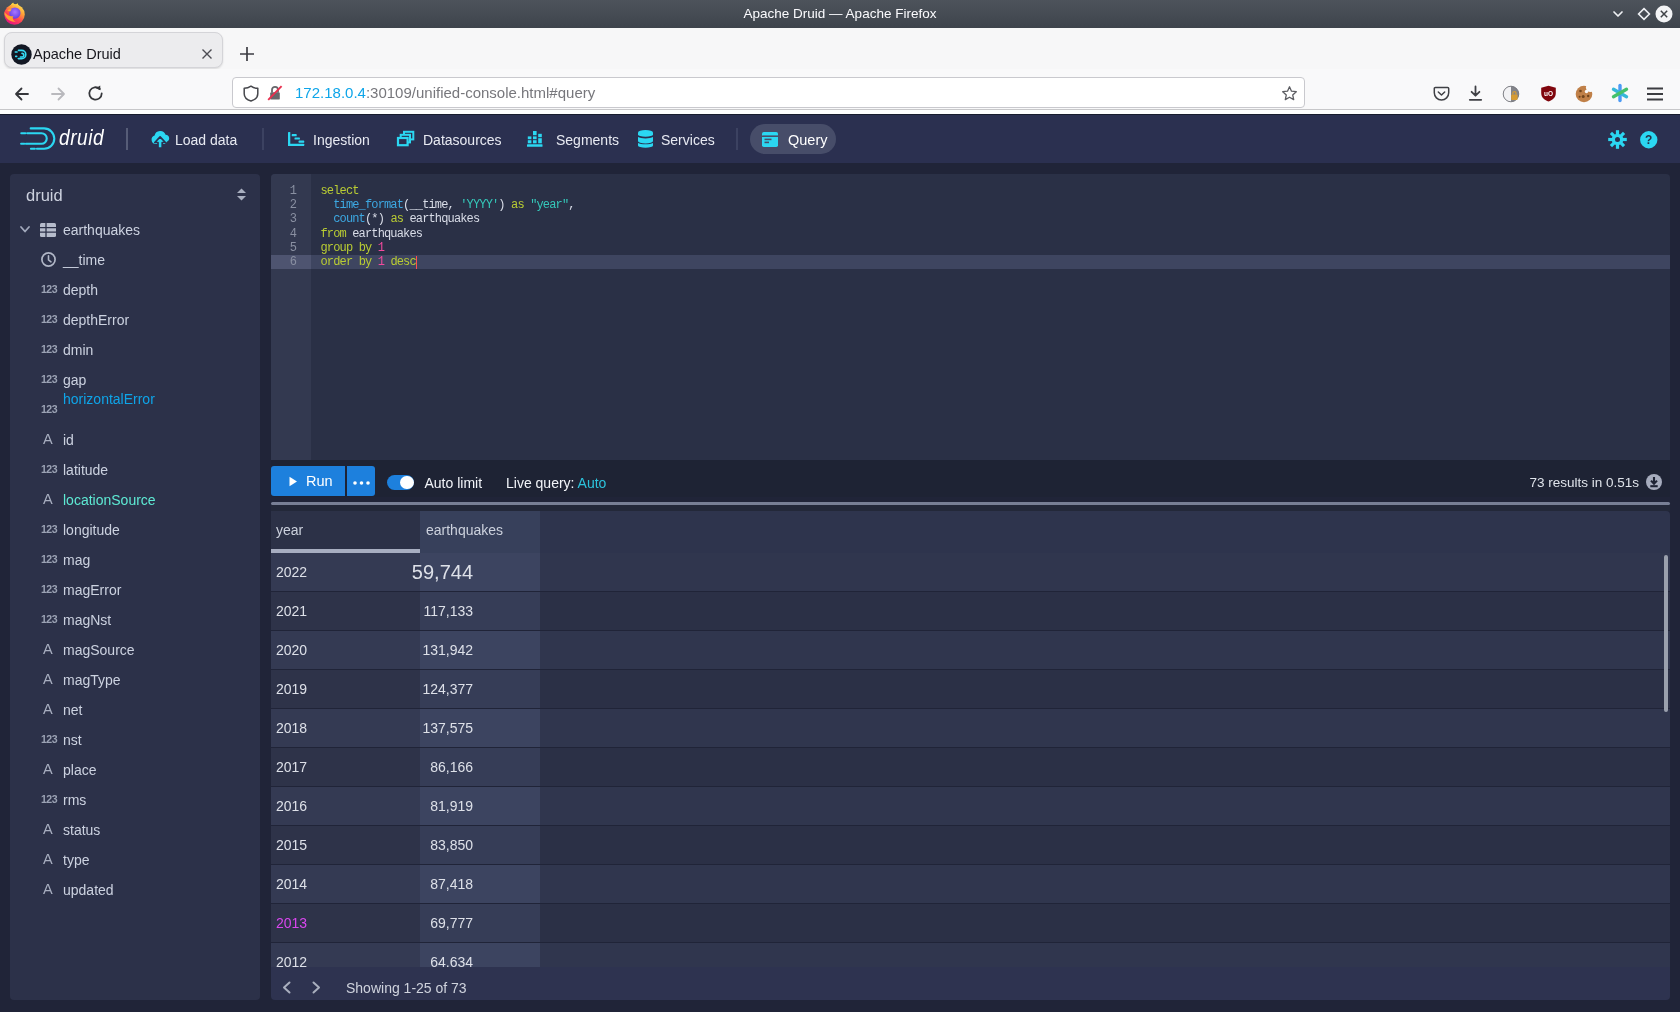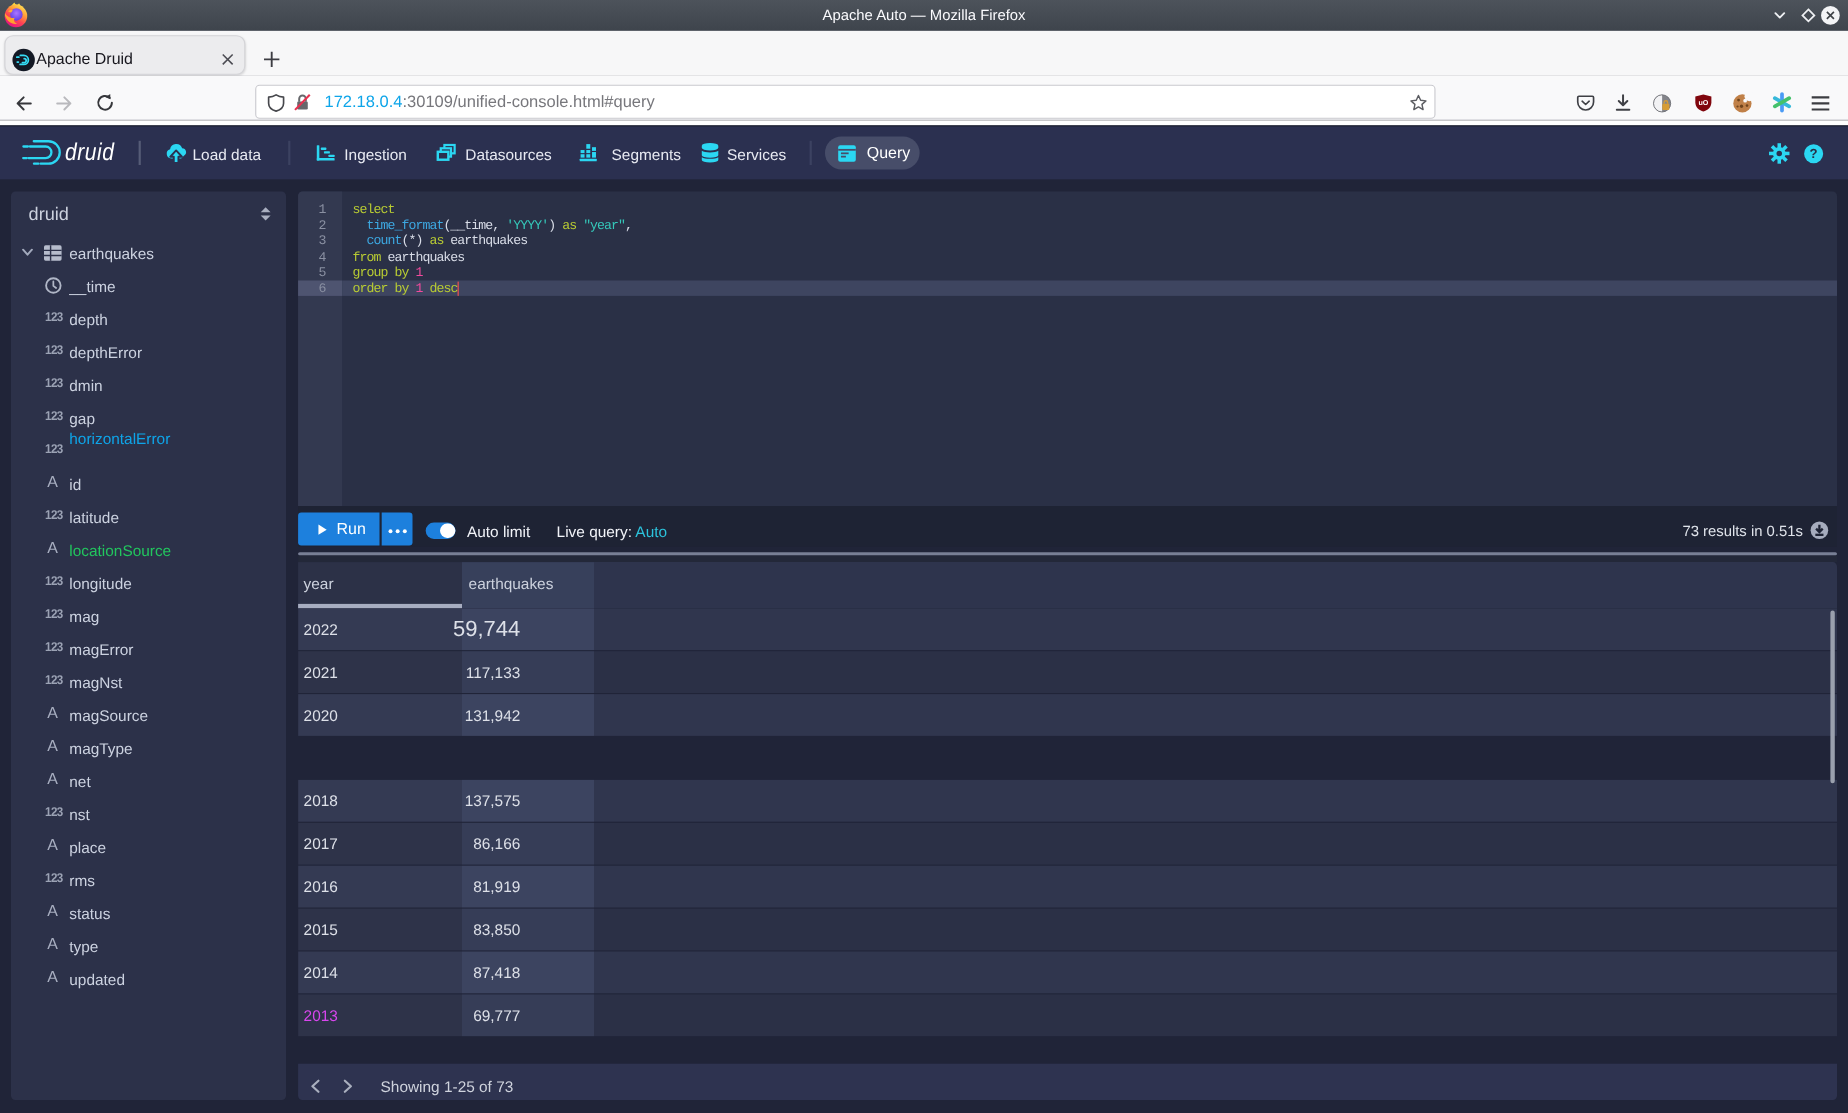--- a/index.html
+++ b/index.html
@@ -21,21 +21,21 @@
         <stop offset="0.7" stop-color="#6a45e8"></stop>
         <stop offset="1" stop-color="#4f34c9"></stop>
 </radialGradient>
 </defs>
 <path d="M7.2,4.5 Q8.6,1.6 10.6,0.4 Q11,2.2 12.7,2.4 Q14.4,2.6 14.9,1.1 Q16.5,2.6 16.1,5.2 L11,6.5 Z" fill="#ffd83c"></path>
 <circle cx="12" cy="13" r="10.7" fill="url(#fxr)"></circle>
 <circle cx="12.4" cy="11.6" r="5.9" fill="url(#fxg)"></circle>
 <path d="M1.6,10.2 C3.2,13.6 7.2,15.7 11,14.7 C9.2,16.8 10.6,19.8 13.4,20.4 C8.2,21.6 3,17.6 1.6,12.6 Z" fill="#ffa22e"></path>
 <path d="M4.5,8.5 Q6.5,7.2 9,7.6 L7.6,9.8 Q5.8,9.5 4.5,8.5 Z" fill="#ffb32e"></path>
 </svg>
-<div class="ab" style="left:0;top:0;width:1680px;height:27px;color:#fbfbfe;font-size:13.5px;display:flex;align-items:center;justify-content:center">Apache Auto — Mozilla Firefox</div>
+<div class="ab" style="left:0;top:0;width:1680px;height:27px;color:#fbfbfe;font-size:13.5px;display:flex;align-items:center;justify-content:center">Apache Druid — Apache Firefox</div>
 <svg class="ab" style="left:1611px;top:7px" width="14" height="14" viewBox="0 0 14 14">
     <path d="M3,5 l4,4 4,-4" stroke="#eef0f3" stroke-width="1.7" fill="none" stroke-linecap="round" stroke-linejoin="round"></path>
   </svg>
 <svg class="ab" style="left:1637px;top:6.5px" width="14" height="14" viewBox="0 0 14 14">
     <path d="M7,1.6 L12.4,7 L7,12.4 L1.6,7 Z" stroke="#eef0f3" stroke-width="1.6" fill="none"></path>
   </svg>
 <svg class="ab" style="left:1655px;top:5px" width="18" height="18" viewBox="0 0 18 18">
     <circle cx="9" cy="9" r="8.5" fill="#f3f4f6"></circle>
     <path d="M5.8,5.8 L12.2,12.2 M12.2,5.8 L5.8,12.2" stroke="#3e4247" stroke-width="1.5"></path>
   </svg>
@@ -236,21 +236,21 @@
 <div class="ab" style="left:63px;top:341.5px;font-size:14px;color:#ccd2e0;line-height:16px"><span class="tt">dmin</span></div>
 <div class="ab" style="left:40.5px;top:373.0px;font-size:11.5px;letter-spacing:-0.6px;color:#9ba2b4;font-weight:bold;transform:scaleX(0.92);transform-origin:0 0">123</div>
 <div class="ab" style="left:63px;top:371.5px;font-size:14px;color:#ccd2e0;line-height:16px"><span class="tt">gap</span></div>
 <div class="ab" style="left:40.5px;top:403.0px;font-size:11.5px;letter-spacing:-0.6px;color:#9ba2b4;font-weight:bold;transform:scaleX(0.92);transform-origin:0 0">123</div>
 <div class="ab" style="left:63px;top:391px;font-size:14px;color:#0ea5e9;line-height:16px"><span class="tt">horizontalError</span></div>
 <div class="ab" style="left:43px;top:431.0px;font-size:14.5px;color:#a8aec0">A</div>
 <div class="ab" style="left:63px;top:431.5px;font-size:14px;color:#ccd2e0;line-height:16px"><span class="tt">id</span></div>
 <div class="ab" style="left:40.5px;top:463.0px;font-size:11.5px;letter-spacing:-0.6px;color:#9ba2b4;font-weight:bold;transform:scaleX(0.92);transform-origin:0 0">123</div>
 <div class="ab" style="left:63px;top:461.5px;font-size:14px;color:#ccd2e0;line-height:16px"><span class="tt">latitude</span></div>
 <div class="ab" style="left:43px;top:491.0px;font-size:14.5px;color:#a8aec0">A</div>
-<div class="ab" style="left:63px;top:491.5px;font-size:14px;color:#22c55e;line-height:16px"><span class="tt">locationSource</span></div>
+<div class="ab" style="left:63px;top:491.5px;font-size:14px;color:#5eead4;line-height:16px"><span class="tt">locationSource</span></div>
 <div class="ab" style="left:40.5px;top:523.0px;font-size:11.5px;letter-spacing:-0.6px;color:#9ba2b4;font-weight:bold;transform:scaleX(0.92);transform-origin:0 0">123</div>
 <div class="ab" style="left:63px;top:521.5px;font-size:14px;color:#ccd2e0;line-height:16px"><span class="tt">longitude</span></div>
 <div class="ab" style="left:40.5px;top:553.0px;font-size:11.5px;letter-spacing:-0.6px;color:#9ba2b4;font-weight:bold;transform:scaleX(0.92);transform-origin:0 0">123</div>
 <div class="ab" style="left:63px;top:551.5px;font-size:14px;color:#ccd2e0;line-height:16px"><span class="tt">mag</span></div>
 <div class="ab" style="left:40.5px;top:583.0px;font-size:11.5px;letter-spacing:-0.6px;color:#9ba2b4;font-weight:bold;transform:scaleX(0.92);transform-origin:0 0">123</div>
 <div class="ab" style="left:63px;top:581.5px;font-size:14px;color:#ccd2e0;line-height:16px"><span class="tt">magError</span></div>
 <div class="ab" style="left:40.5px;top:613.0px;font-size:11.5px;letter-spacing:-0.6px;color:#9ba2b4;font-weight:bold;transform:scaleX(0.92);transform-origin:0 0">123</div>
 <div class="ab" style="left:63px;top:611.5px;font-size:14px;color:#ccd2e0;line-height:16px"><span class="tt">magNst</span></div>
 <div class="ab" style="left:43px;top:641.0px;font-size:14.5px;color:#a8aec0">A</div>
 <div class="ab" style="left:63px;top:641.5px;font-size:14px;color:#ccd2e0;line-height:16px"><span class="tt">magSource</span></div>
@@ -322,20 +322,27 @@
 <div class="ab" style="left:5px;top:0;height:100%;display:flex;align-items:center;font-size:14px;color:#dde0e8">2021</div>
 <div class="ab" style="left:129px;top:0;width:73px;height:100%;display:flex;align-items:center;justify-content:flex-end;font-size:14px;color:#dde0e8">117,133</div>
 </div>
 <div class="ab" style="left:0;top:78.0px;width:1303px;height:38.2px">
 <div class="ab" style="left:0;top:0;width:149px;height:100%;background:#343a53"></div>
 <div class="ab" style="left:149px;top:0;width:120px;height:100%;background:#3c4460"></div>
 <div class="ab" style="left:269px;top:0;width:1130px;height:100%;background:#30364e"></div>
 <div class="ab" style="left:5px;top:0;height:100%;display:flex;align-items:center;font-size:14px;color:#dde0e8">2020</div>
 <div class="ab" style="left:129px;top:0;width:73px;height:100%;display:flex;align-items:center;justify-content:flex-end;font-size:14px;color:#dde0e8">131,942</div>
 </div>
+<div class="ab" style="left:0;top:117.0px;width:1399px;height:38.2px">
+<div class="ab" style="left:0;top:0;width:149px;height:100%;background:#2e3349"></div>
+<div class="ab" style="left:149px;top:0;width:120px;height:100%;background:#363d57"></div>
+<div class="ab" style="left:269px;top:0;width:1130px;height:100%;background:#2b3046"></div>
+<div class="ab" style="left:5px;top:0;height:100%;display:flex;align-items:center;font-size:14px;color:#dde0e8">2019</div>
+<div class="ab" style="left:129px;top:0;width:73px;height:100%;display:flex;align-items:center;justify-content:flex-end;font-size:14px;color:#dde0e8">124,377</div>
+</div>
 <div class="ab" style="left:0;top:156.0px;width:1399px;height:38.2px">
 <div class="ab" style="left:0;top:0;width:149px;height:100%;background:#343a53"></div>
 <div class="ab" style="left:149px;top:0;width:120px;height:100%;background:#3c4460"></div>
 <div class="ab" style="left:269px;top:0;width:1130px;height:100%;background:#30364e"></div>
 <div class="ab" style="left:5px;top:0;height:100%;display:flex;align-items:center;font-size:14px;color:#dde0e8">2018</div>
 <div class="ab" style="left:129px;top:0;width:73px;height:100%;display:flex;align-items:center;justify-content:flex-end;font-size:14px;color:#dde0e8">137,575</div>
 </div>
 <div class="ab" style="left:0;top:195.0px;width:1399px;height:38.2px">
 <div class="ab" style="left:0;top:0;width:149px;height:100%;background:#2e3349"></div>
 <div class="ab" style="left:149px;top:0;width:120px;height:100%;background:#363d57"></div>
@@ -363,20 +370,27 @@
 <div class="ab" style="left:269px;top:0;width:1130px;height:100%;background:#30364e"></div>
 <div class="ab" style="left:5px;top:0;height:100%;display:flex;align-items:center;font-size:14px;color:#dde0e8">2014</div>
 <div class="ab" style="left:129px;top:0;width:73px;height:100%;display:flex;align-items:center;justify-content:flex-end;font-size:14px;color:#dde0e8">87,418</div>
 </div>
 <div class="ab" style="left:0;top:351.0px;width:1399px;height:38.2px">
 <div class="ab" style="left:0;top:0;width:149px;height:100%;background:#2e3349"></div>
 <div class="ab" style="left:149px;top:0;width:120px;height:100%;background:#363d57"></div>
 <div class="ab" style="left:269px;top:0;width:1130px;height:100%;background:#2b3046"></div>
 <div class="ab" style="left:5px;top:0;height:100%;display:flex;align-items:center;font-size:14px;color:#d946ef">2013</div>
 <div class="ab" style="left:129px;top:0;width:73px;height:100%;display:flex;align-items:center;justify-content:flex-end;font-size:14px;color:#dde0e8">69,777</div>
+</div>
+<div class="ab" style="left:0;top:390.0px;width:1399px;height:38.2px">
+<div class="ab" style="left:0;top:0;width:149px;height:100%;background:#343a53"></div>
+<div class="ab" style="left:149px;top:0;width:120px;height:100%;background:#3c4460"></div>
+<div class="ab" style="left:269px;top:0;width:1130px;height:100%;background:#30364e"></div>
+<div class="ab" style="left:5px;top:0;height:100%;display:flex;align-items:center;font-size:14px;color:#dde0e8">2012</div>
+<div class="ab" style="left:129px;top:0;width:73px;height:100%;display:flex;align-items:center;justify-content:flex-end;font-size:14px;color:#dde0e8">64,634</div>
 </div>
 </div>
 <div class="ab" style="left:1664px;top:555px;width:4px;height:157px;background:#9aa0ad;border-radius:2px"></div>
 <div class="ab" style="left:271px;top:967px;width:1399px;height:33px;background:#2e3350;border-radius:0 0 4px 4px"></div>
 <svg class="ab" style="left:281px;top:981px" width="11" height="13" viewBox="0 0 11 13">
     <path d="M8.5,1.5 L3,6.5 L8.5,11.5" stroke="#a9afbe" stroke-width="2" fill="none" stroke-linecap="round" stroke-linejoin="round"></path>
   </svg>
 <svg class="ab" style="left:311px;top:981px" width="11" height="13" viewBox="0 0 11 13">
     <path d="M2.5,1.5 L8,6.5 L2.5,11.5" stroke="#a9afbe" stroke-width="2" fill="none" stroke-linecap="round" stroke-linejoin="round"></path>
   </svg>

